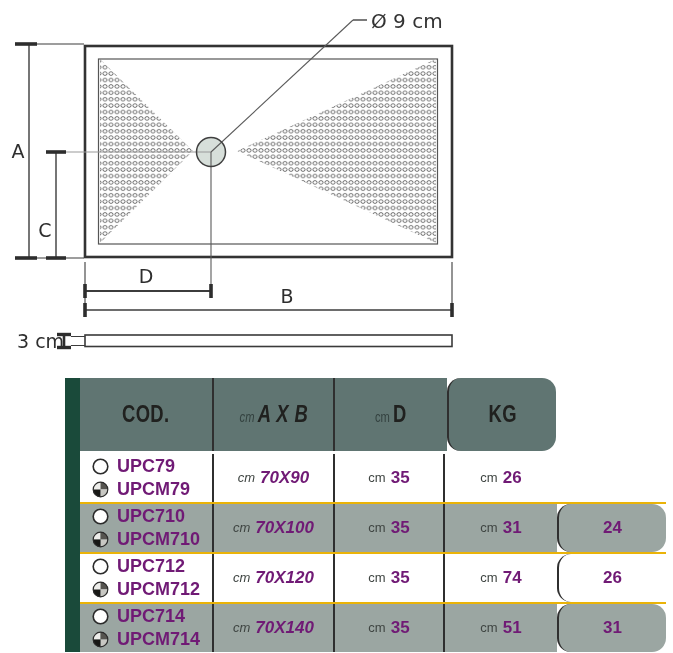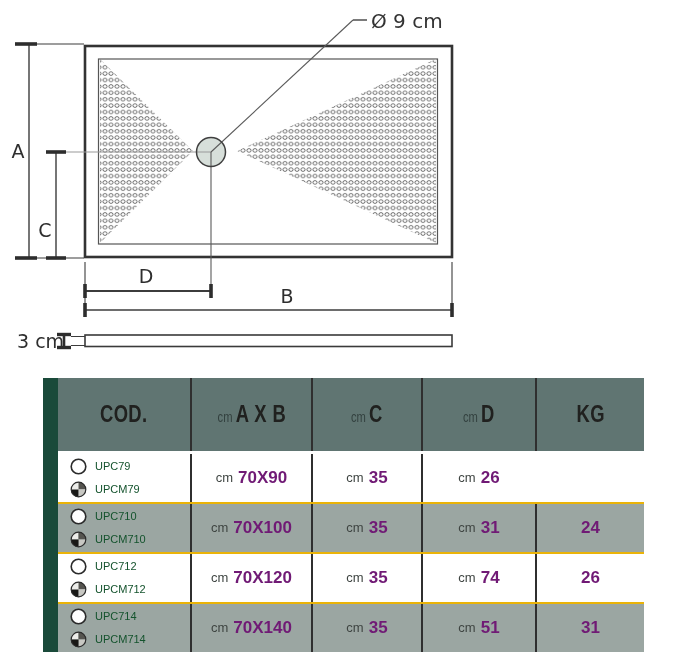--- a/index.html
+++ b/index.html
@@ -1,43 +1,43 @@
 <!DOCTYPE html>
 <html><head>
 <meta charset="utf-8">
 <style>
   html,body{margin:0;padding:0;background:#fff;}
   #stage{position:relative;width:673px;height:653px;background:#ffffff;overflow:hidden;
          font-family:"DejaVu Sans", sans-serif;}
   #diagram{position:absolute;left:0;top:0;}
 
   
-  .table-wrap{position:absolute;left:11px;top:378px;width:601px;height:274px;display:flex;padding-left:32px;}
+  .table-wrap{position:absolute;left:33px;top:378px;width:601px;height:274px;display:flex;padding-left:32px;}
   .accent-bar{width:15px;flex:0 0 15px;}
   .tbl{flex:1;display:flex;flex-direction:column;font-family:"Liberation Sans", sans-serif;}
   .hdr-row{height:74px;display:flex;margin-bottom:3px;}
   .row{height:49px;display:flex;}
   .row + .row{border-top:2px solid #eab308;}
   .cell{box-sizing:border-box;display:flex;align-items:center;justify-content:center;}
   .cell + .cell{border-left:2px solid #2f2f2f;}
   .w1{flex:0 0 132px;}
-  .w2{flex:0 0 121px;}
+  .w2{flex:0 0 121px;font-style:italic;}
   .w3{flex:0 0 110px;}
   .w4{flex:0 0 114px;}
-  .w5{flex:0 0 109px;}
+  .w5{flex:0 0 109px;border-radius:14px;}
   .hdr-cell{background:#607572;color:#20211f;}
   .hdr-inner{display:inline-block;transform:scaleX(.8);white-space:nowrap;}
   .hdr-unit{font-size:14px;color:#33413f;margin-right:4px;}
   .hdr-label{font-size:23px;font-weight:bold;letter-spacing:.5px;}
   .row-white .cell{background:#ffffff;}
   .row-sage  .cell{background:#9ba6a2;}
   .cod-cell{flex-direction:column;align-items:flex-start;justify-content:center;
             padding-left:12px;gap:4px;}
   .code-line{display:flex;align-items:center;gap:8px;height:19px;}
-  .code-label{font-size:11px;font-weight:normal;color:#14532d;}
+  .code-label{font-size:18px;font-weight:bold;color:#701a75;}
   .unit{font-size:13px;color:#3f4542;margin-right:5px;}
   .val{font-size:17px;font-weight:bold;color:#701a75;}
 </style>
 </head>
 <body>
 
 <div id="stage">
 
   <svg id="diagram" width="673" height="372" viewBox="0 0 673 372">
     <defs>
@@ -99,23 +99,20 @@
     <div class="accent-bar" style="background:#1a4a3a"></div>
     <div class="tbl">
 
       <div class="hdr-row">
         <div class="cell hdr-cell w1">
           <span class="hdr-inner"><span class="hdr-label">COD.</span></span>
         </div>
         <div class="cell hdr-cell w2">
           <span class="hdr-inner"><span class="hdr-unit">cm</span><span class="hdr-label">A X B</span></span>
         </div>
-        <div class="cell hdr-cell w3">
-          <span class="hdr-inner"><span class="hdr-unit">cm</span><span class="hdr-label">C</span></span>
-        </div>
         <div class="cell hdr-cell w4">
           <span class="hdr-inner"><span class="hdr-unit">cm</span><span class="hdr-label">D</span></span>
         </div>
         <div class="cell hdr-cell w5">
           <span class="hdr-inner"><span class="hdr-label">KG</span></span>
         </div>
       </div>
 
       <div class="row row-white">
         <div class="cell cod-cell w1">

